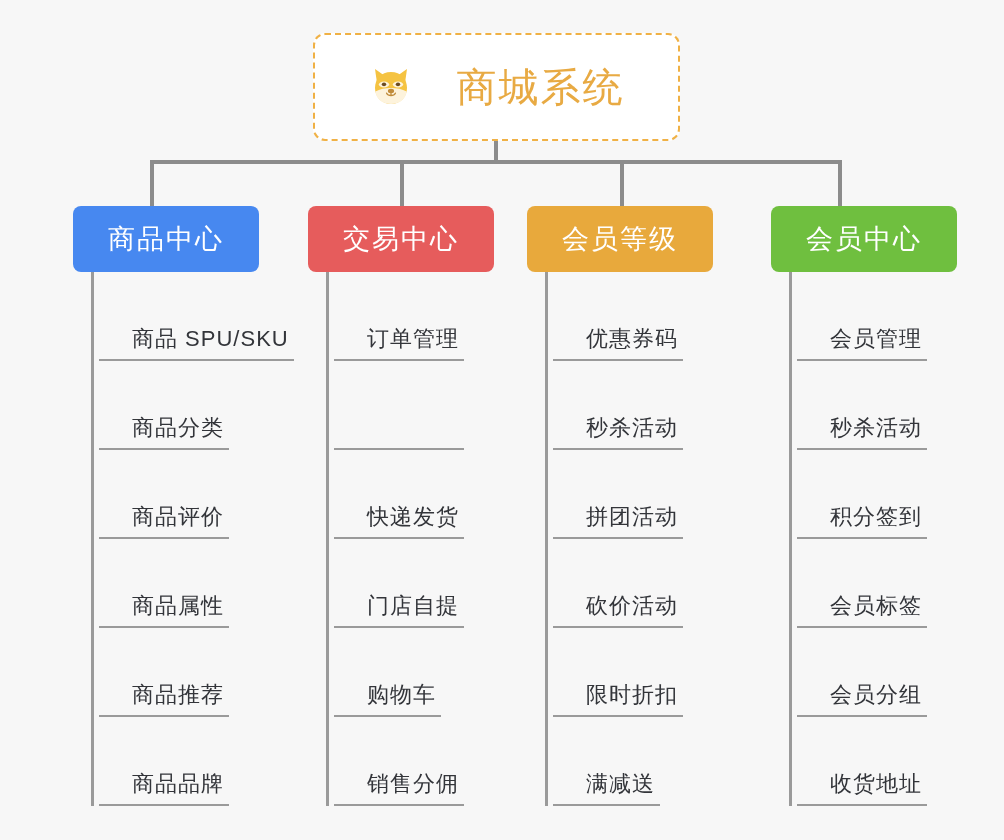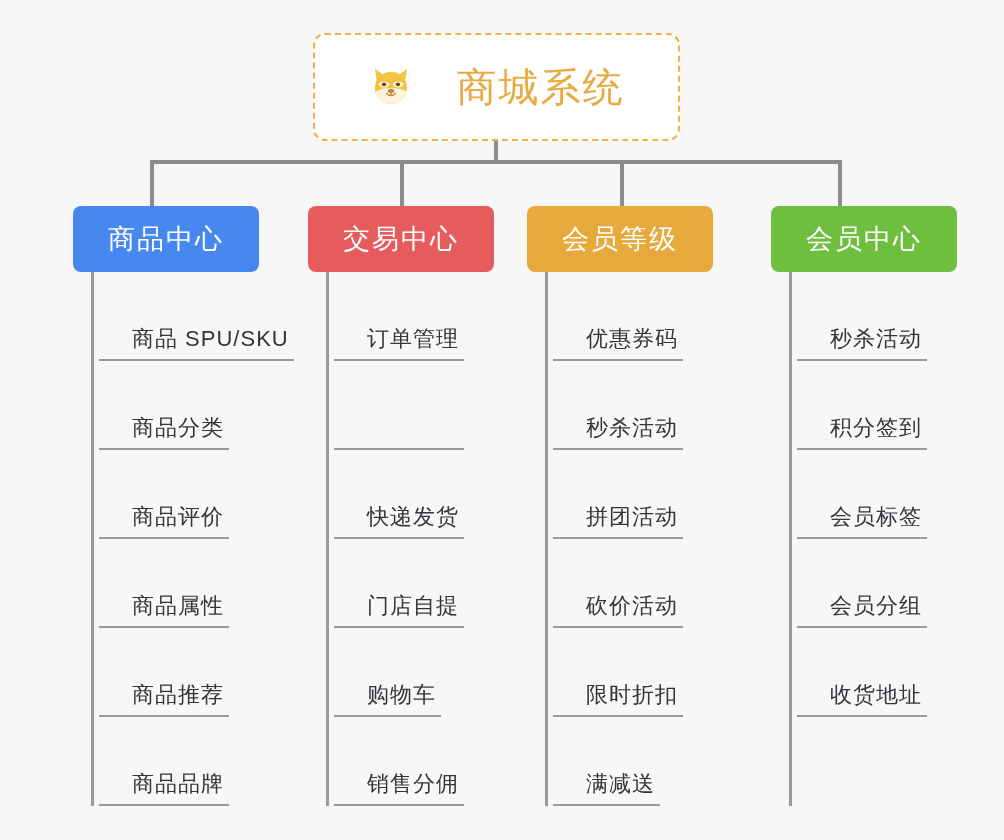--- a/index.html
+++ b/index.html
@@ -266,20 +266,24 @@
     </ul>
   </div>
 
   <div class="branch branch-4">
     <div class="branch-header" style="background: rgb(111, 191, 63);">
       <span>会员中心</span>
     </div>
     <ul class="leaf-list">
       <li class="leaf-spine" style="height: 534px;"></li>
       <li class="leaf-item">
+        <span class="leaf-label">会员管理</span>
+        <span class="leaf-rule" style="width: 130px;"></span>
+      </li>
+      <li class="leaf-item">
         <span class="leaf-label">秒杀活动</span>
         <span class="leaf-rule" style="width: 130px;"></span>
       </li>
       <li class="leaf-item">
         <span class="leaf-label">积分签到</span>
         <span class="leaf-rule" style="width: 130px;"></span>
       </li>
       <li class="leaf-item">
         <span class="leaf-label">会员标签</span>
         <span class="leaf-rule" style="width: 130px;"></span>

